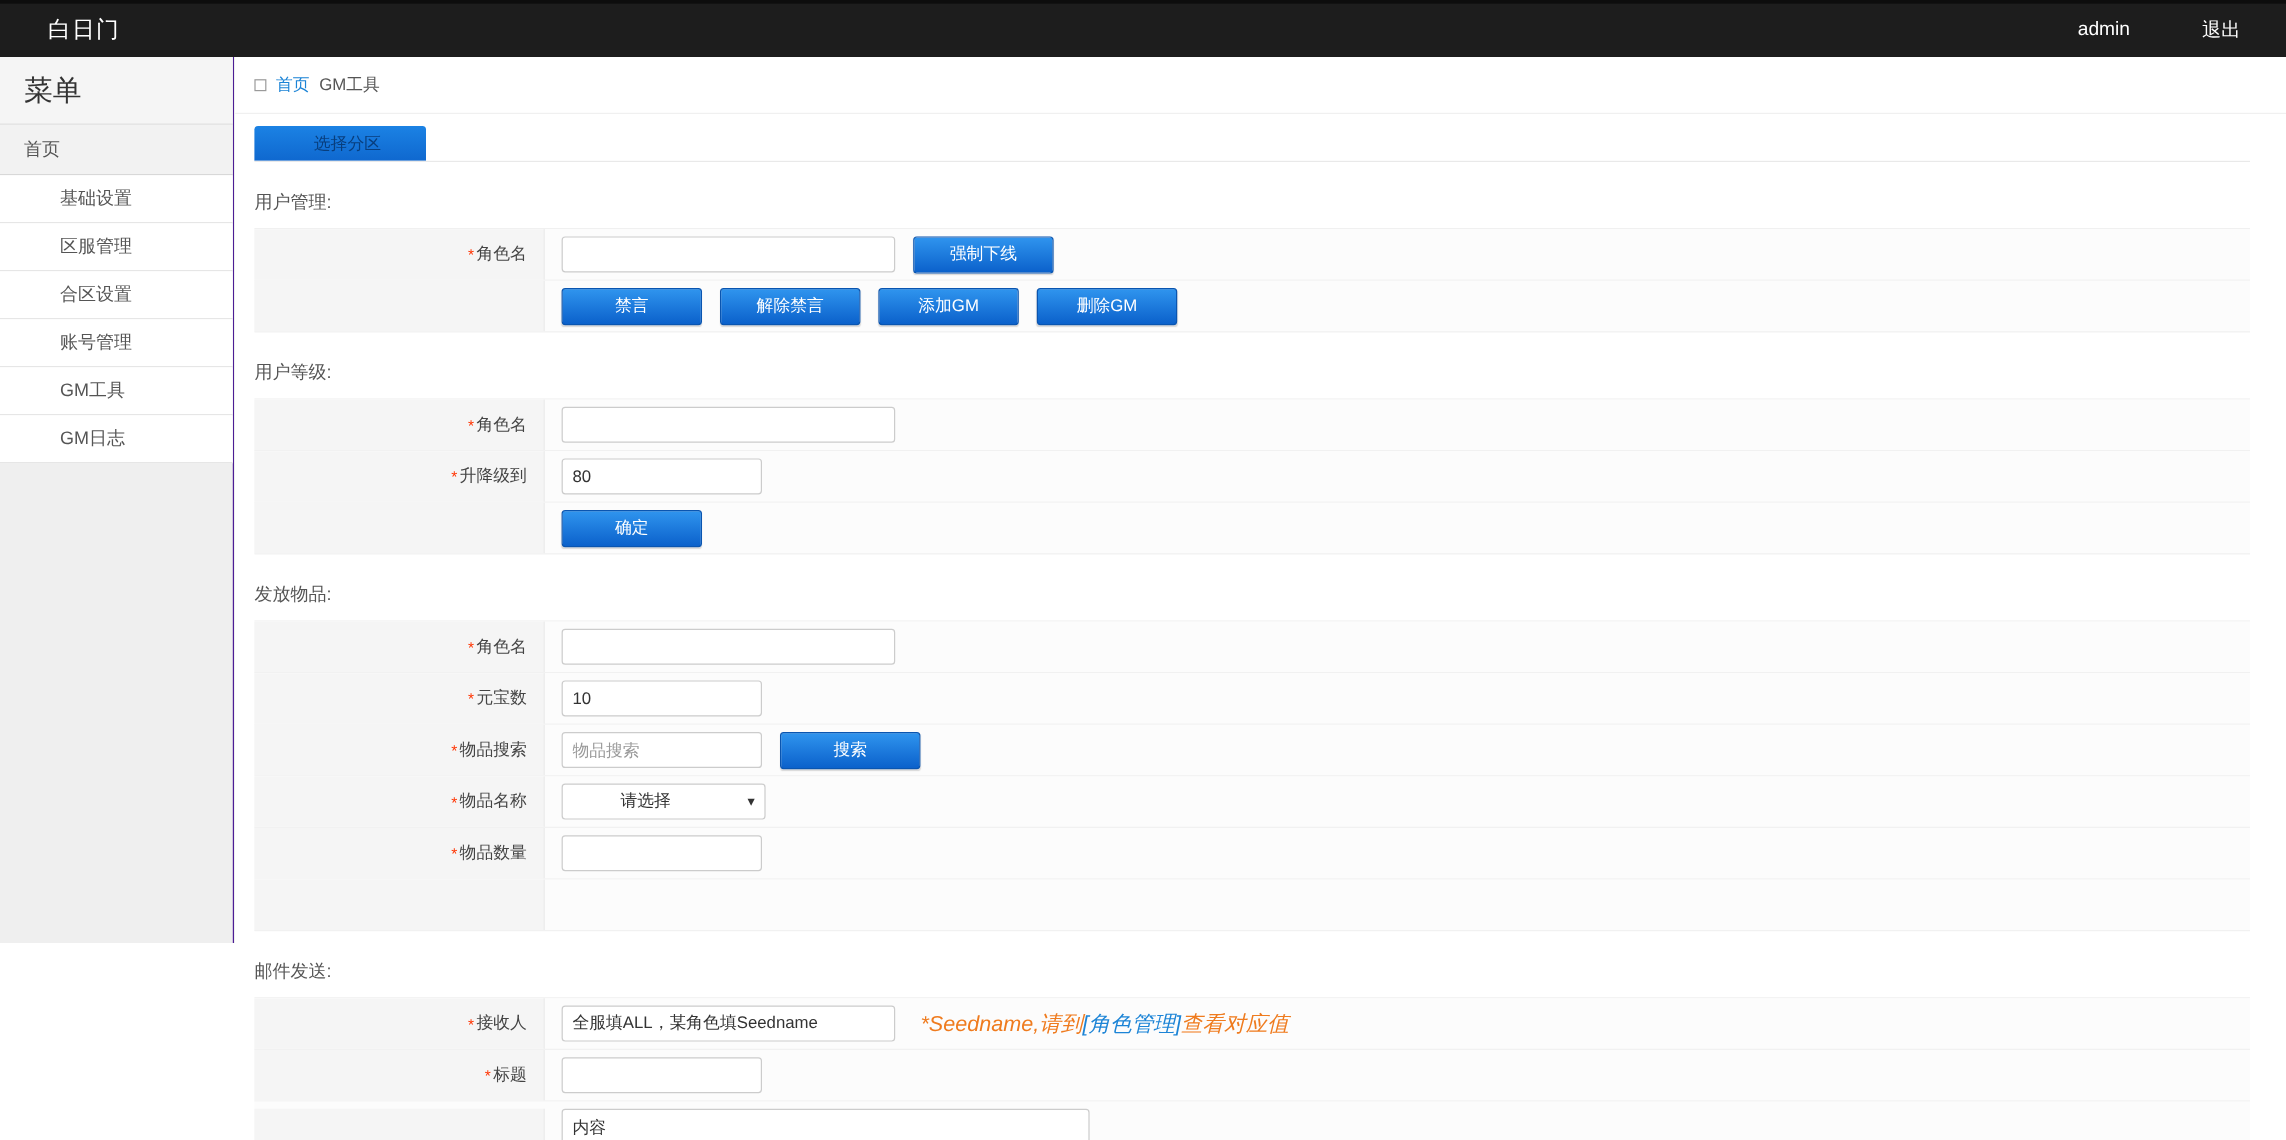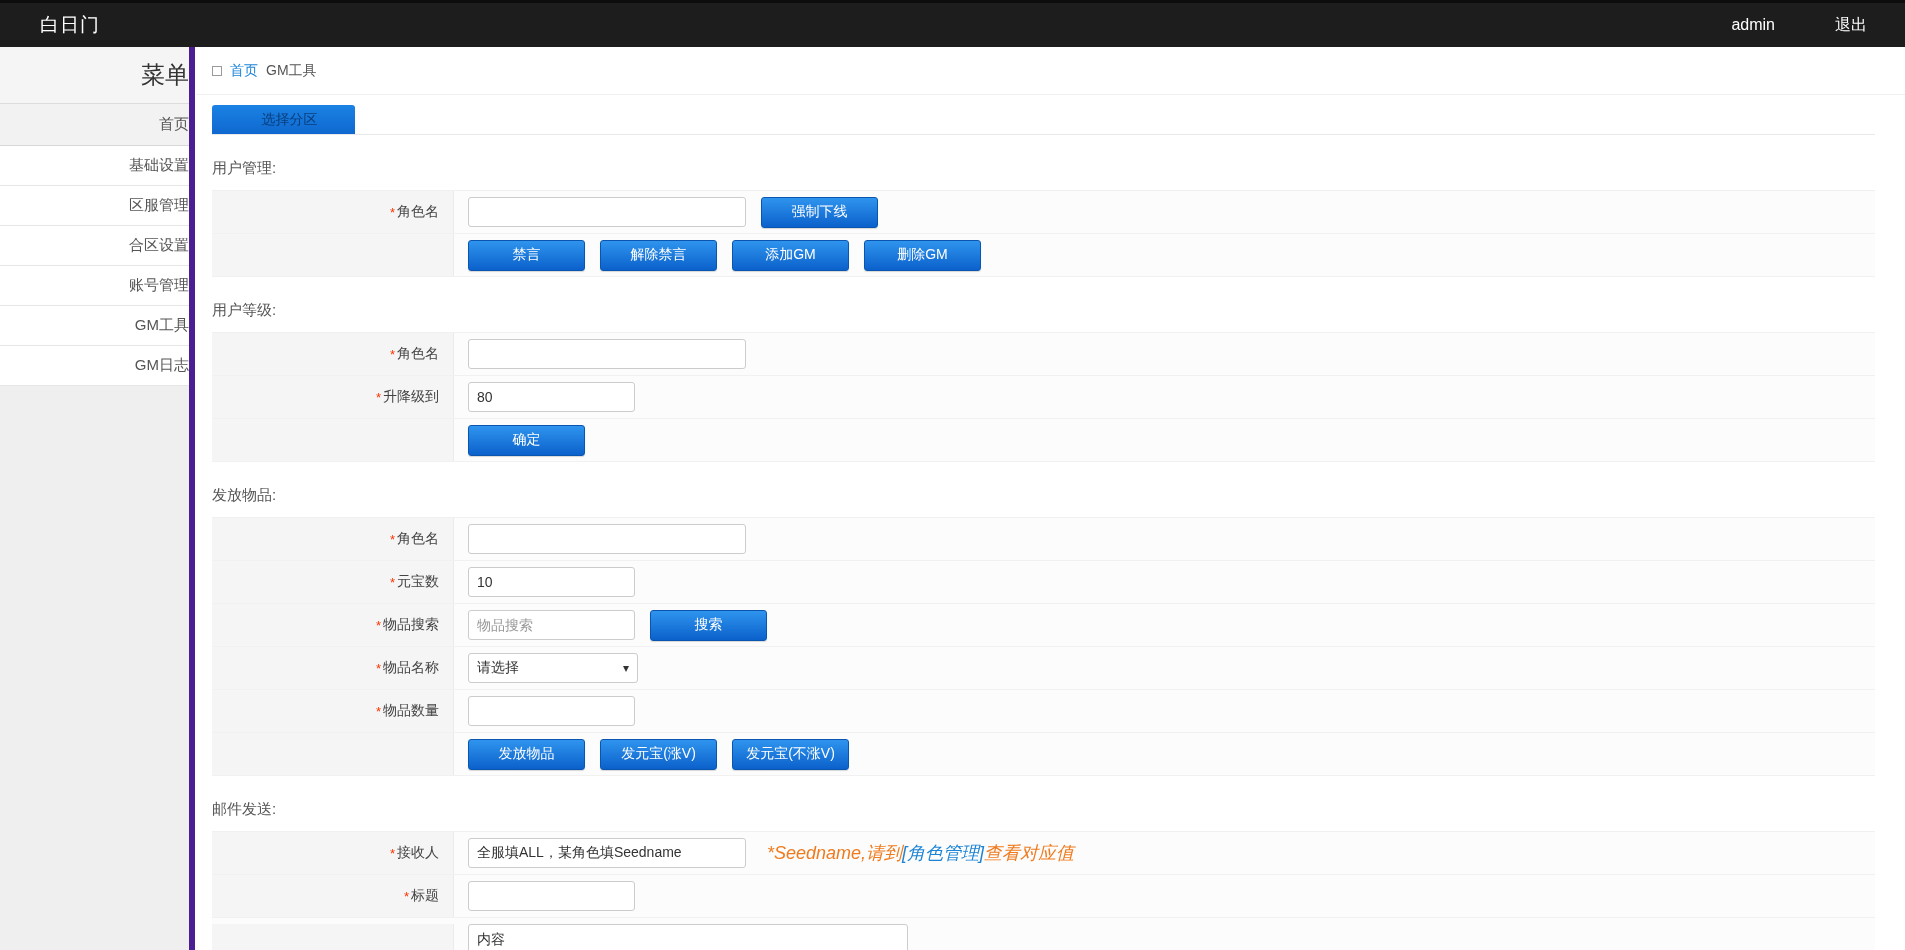--- a/index.html
+++ b/index.html
@@ -9,22 +9,22 @@
   
   .topbar { position:fixed; top:0; left:0; width:1905px; height:47px;
     background:#1d1d1d; border-top:3px solid #0d0d0d;
     display:flex; align-items:center; justify-content:space-between;
     padding:0 38px 0 40px; z-index:10; }
   .topbar .brand { color:#fff; font-size:19px; letter-spacing:1px; }
   .topbar .right { display:flex; align-items:center; gap:60px; }
   .topbar .right span { color:#fff; font-size:16px; cursor:pointer; }
 
   
-  .sidebar { position:fixed; top:47px; left:0; width:195px; height:903px;
-    background:#efefef; border-right:6px solid #4c1d95;text-align:right; }
+  .sidebar { position:fixed; top:47px; left:0; width:195px; height:739px;
+    background:#efefef; border-right:1px solid #4c1d95; }
   .menu-header { font-size:24px; color:#333; padding:12px 0 12px 20px;
     background:#f5f5f5; border-bottom:1px solid #dcdcdc; }
   .menu-home { font-size:15px; color:#555; padding:11px 0 11px 20px;
     background:#f2f2f2; border-bottom:1px solid #d8d8d8; cursor:pointer; }
   .menu-item { font-size:15px; color:#555; background:#fff;
     padding:10px 0 10px 50px; border-bottom:1px solid #e6e6e6; cursor:pointer; }
 
   
   .main { position:absolute; top:47px; left:196px; width:1709px; }
   .breadcrumb { height:48px; display:flex; align-items:center; gap:8px;
@@ -66,21 +66,21 @@
   .btn { min-width:117px; height:31px; padding:0 10px; white-space:nowrap;
     background:linear-gradient(#2f94ee,#0b61cb); border:1px solid #0a55b0;
     border-radius:3px; color:#fff; font-size:14px; cursor:pointer;
     box-shadow:0 1px 1px rgba(0,0,0,.15);
     font-family:"Liberation Sans","DejaVu Sans",sans-serif; }
 
   
   .select { width:170px; height:30px; border:1px solid #ccc; border-radius:3px;
     background:#fff; display:flex; align-items:center; justify-content:space-between;
     padding:0 8px; cursor:pointer; }
-  .select .val { font-size:14px; color:#333; }
+  .select .val { font-size:14px; color:#333;margin-left:40px; }
   .select .chev { font-size:12px; color:#333; }
 
   .note { font-size:18px; margin-left:6px; white-space:nowrap;font-style:italic; }
   .note .orange { color:#ef7b1e; }
   .note .link { color:#1c84d6; cursor:pointer; }
 
   textarea { width:440px; height:110px; border:1px solid #ccc; border-radius:3px;
     padding:6px 8px; font-size:14px; color:#333; resize:none; outline:none;
     font-family:"Liberation Sans","DejaVu Sans",sans-serif; }
 </style>
@@ -216,25 +216,20 @@
         <div class="lcell">
           <span class="req">*</span>
           <span class="lbl">物品数量</span>
         </div>
         <div class="fcell">
           <input type="text" class="w-mid" style="">
         </div>
       </div>
       <div class="frow">
         <div class="lcell"></div>
-        <div class="fcell">
-          <button class="btn">发放物品</button>
-          <button class="btn">发元宝(涨V)</button>
-          <button class="btn">发元宝(不涨V)</button>
-        </div>
       </div>
     </div>
 
     <div class="section-title">邮件发送:</div>
     <div class="form-table">
       <div class="frow">
         <div class="lcell">
           <span class="req">*</span>
           <span class="lbl">接收人</span>
         </div>

